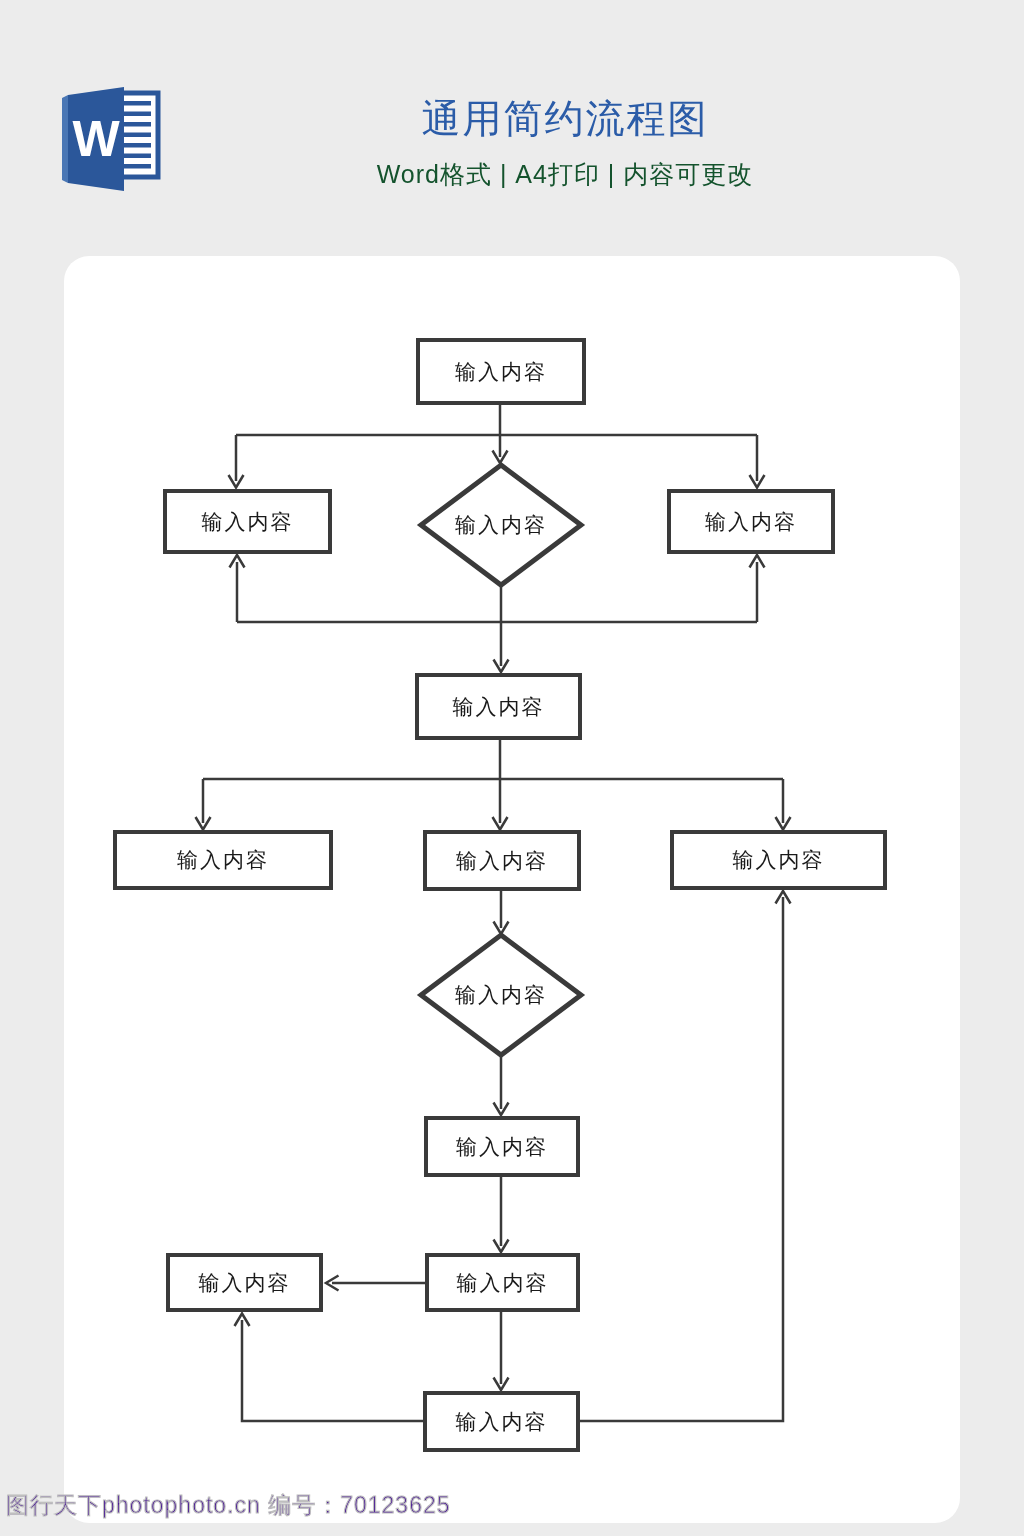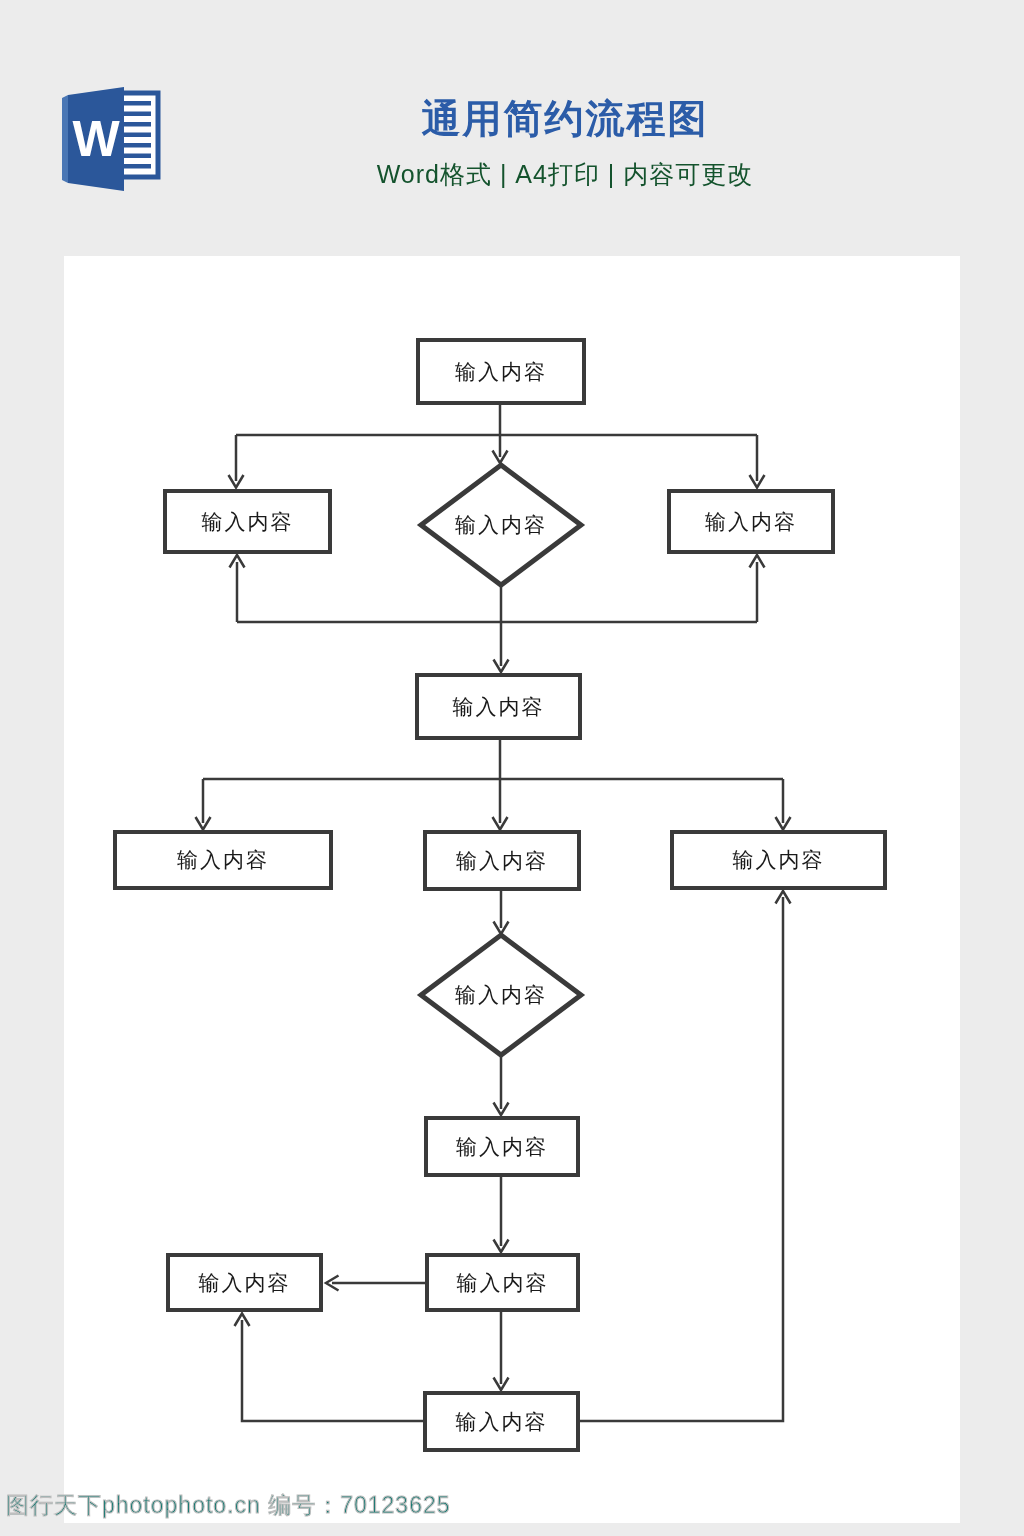--- a/index.html
+++ b/index.html
@@ -6,56 +6,57 @@
   body {
     width:1024px; height:1536px;
     background:#ececec;
     position:relative;
     overflow:hidden;
     font-family:"Liberation Sans", sans-serif;
   }
   .header-title {
     position:absolute; left:565px; top:92px;
     transform:translateX(-50%);
-    font-size:39px; font-weight:bold;
+    font-size:39px; font-weight:normal;
     color:#2b5ca8; white-space:nowrap;
     letter-spacing:2px;
   }
   .header-subtitle {
     position:absolute; left:565px; top:158px;
     transform:translateX(-50%);
     font-size:25px; font-weight:400;
     color:#14532d; white-space:nowrap;
     letter-spacing:1px;
   }
   .word-icon { position:absolute; left:58px; top:84px; width:110px; height:110px; }
   .page {
     position:absolute; left:64px; top:256px;
     width:896px; height:1267px;
     background:#ffffff;
+    border-radius:25px;
   }
   svg.flow { position:absolute; left:0; top:0; width:896px; height:1267px; }
   .node {
     position:absolute; box-sizing:border-box;
     border:4px solid #3a3a3a; background:#ffffff;
     display:flex; align-items:center; justify-content:center;
     font-family:"Liberation Serif","DejaVu Serif",serif;
     font-size:21px; color:#1a1a1a; letter-spacing:2px;
     white-space:nowrap;
   }
   .diamond-label {
     position:absolute; width:160px; text-align:center;
     font-family:"Liberation Serif","DejaVu Serif",serif;
     font-size:21px; color:#1a1a1a; letter-spacing:2px;
     white-space:nowrap;
   }
   .watermark {
     position:absolute; left:6px; top:1490px;
     font-size:23px; letter-spacing:1px;
-    color:#0f766e;
+    color:#4c1d95;
     -webkit-text-stroke:1.1px #bfbfbf;
     text-shadow:0 0 1px #c8c8c8;
     white-space:nowrap;
   }
   .bottom-strip {
     position:absolute; left:0; top:1523px; width:1024px; height:13px;
     background:#ececec;
   }
 </style>
 </head>

